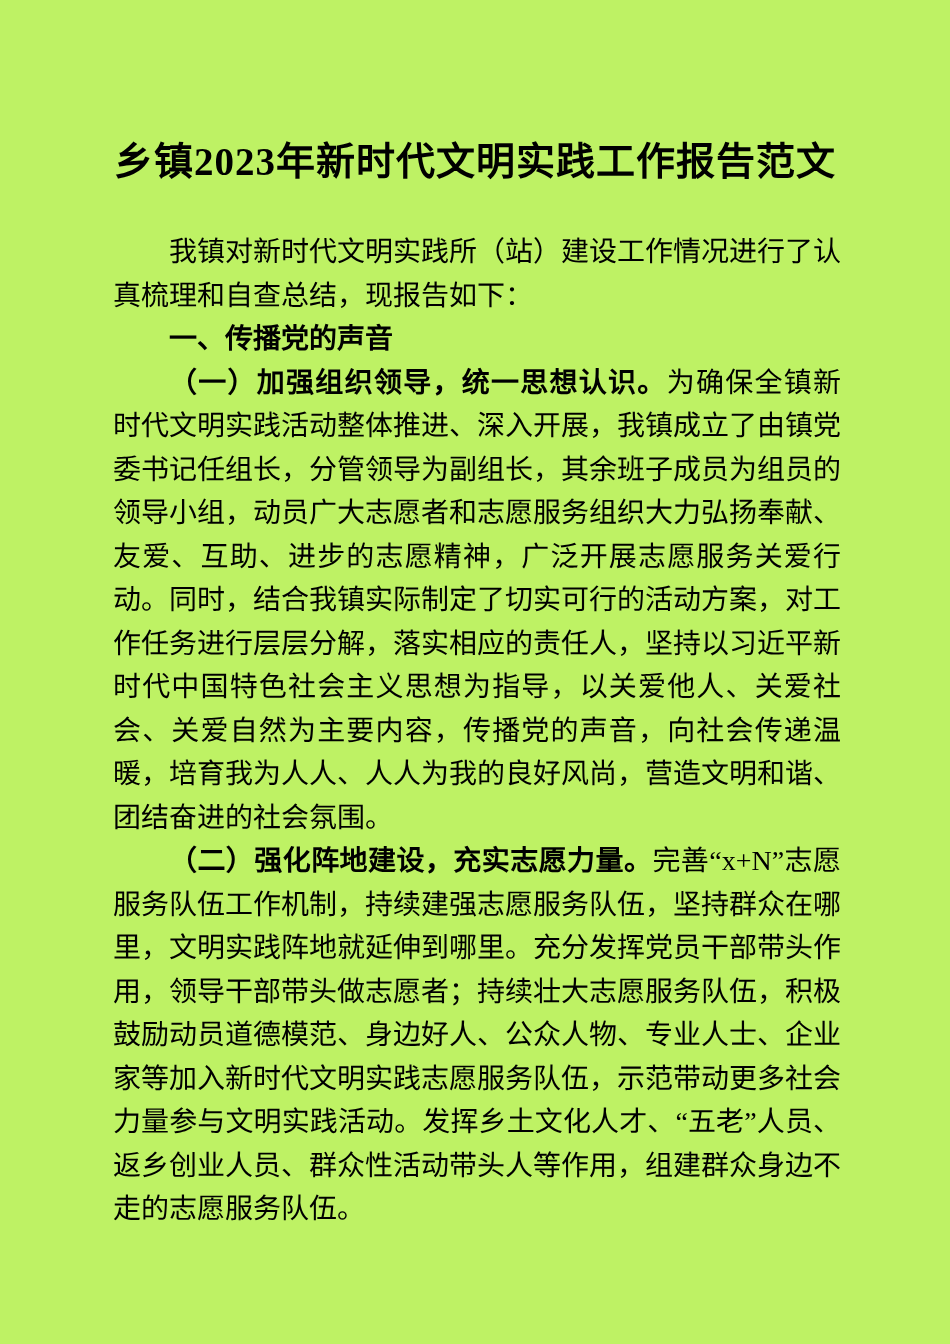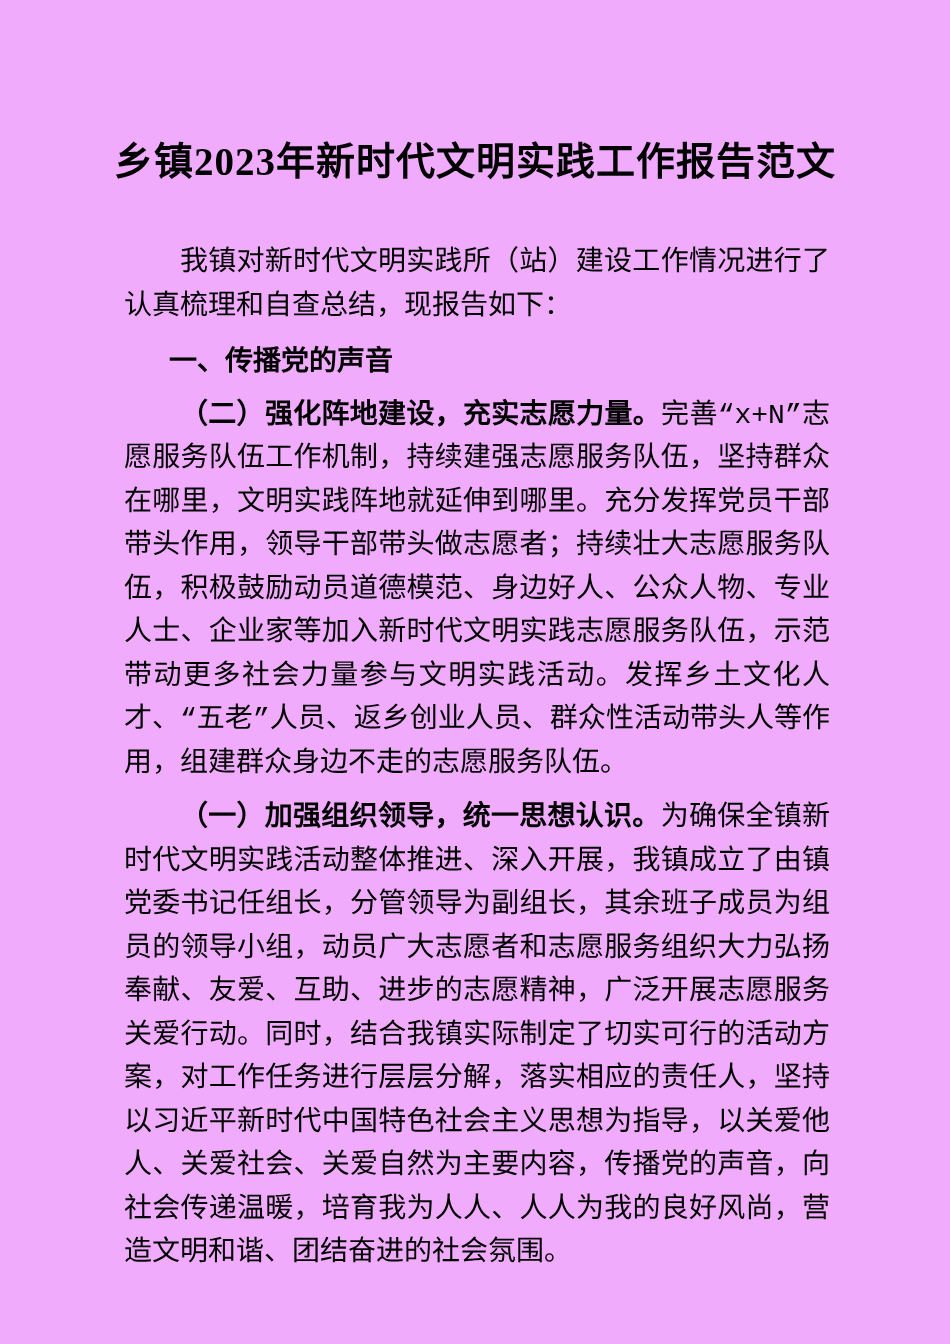--- a/index.html
+++ b/index.html
@@ -4,21 +4,21 @@
 <style>
   html, body {
     margin: 0;
     padding: 0;
     background: #ffffff;
   }
   .page {
     position: relative;
     width: 950px;
     height: 1344px;
-    background: #f0abfc;
+    background: #bef264;
     overflow: hidden;
     color: #000000;
     font-family: "Liberation Serif", "DejaVu Serif", serif;
   }
   .doc-title {
     margin: 138px 20px 0 20px;
     text-align: center;
     font-size: 39px;
     line-height: 48px;
     font-weight: 700;
@@ -29,25 +29,24 @@
     position: absolute;
     left: 113px;
     top: 230px;
     width: 728px;
     font-size: 28px;
     line-height: 43.5px;
     text-align: justify;
     text-justify: inter-ideograph;
   }
   .para {
-    margin: 11px;
+    margin: 0;
     padding: 0;
     text-indent: 2em;
     font-weight: 400;
-    font-family: Liberation Mono, monospace;
   }
   .section-heading {
     margin: 0;
     padding: 0;
     text-indent: 2em;
     font-size: 28px;
     line-height: 43.5px;
     font-weight: 700;
     font-family: "Liberation Sans", "DejaVu Sans", sans-serif;
   }
@@ -61,19 +60,19 @@
 <div class="page">
 
   <h1 class="doc-title">乡镇2023年新时代文明实践工作报告范文</h1>
 
   <div class="doc-body">
 
     <p class="para">我镇对新时代文明实践所（站）建设工作情况进行了认真梳理和自查总结，现报告如下：</p>
 
     <h2 class="section-heading">一、传播党的声音</h2>
 
+    <p class="para"><b class="para-lead">（一）加强组织领导，统一思想认识。</b><span>为确保全镇新时代文明实践活动整体推进、深入开展，我镇成立了由镇党委书记任组长，分管领导为副组长，其余班子成员为组员的领导小组，动员广大志愿者和志愿服务组织大力弘扬奉献、友爱、互助、进步的志愿精神，广泛开展志愿服务关爱行动。同时，结合我镇实际制定了切实可行的活动方案，对工作任务进行层层分解，落实相应的责任人，坚持以习近平新时代中国特色社会主义思想为指导，以关爱他人、关爱社会、关爱自然为主要内容，传播党的声音，向社会传递温暖，培育我为人人、人人为我的良好风尚，营造文明和谐、团结奋进的社会氛围。</span></p>
+
     <p class="para"><b class="para-lead">（二）强化阵地建设，充实志愿力量。</b><span>完善“x+N”志愿服务队伍工作机制，持续建强志愿服务队伍，坚持群众在哪里，文明实践阵地就延伸到哪里。充分发挥党员干部带头作用，领导干部带头做志愿者；持续壮大志愿服务队伍，积极鼓励动员道德模范、身边好人、公众人物、专业人士、企业家等加入新时代文明实践志愿服务队伍，示范带动更多社会力量参与文明实践活动。发挥乡土文化人才、“五老”人员、返乡创业人员、群众性活动带头人等作用，组建群众身边不走的志愿服务队伍。</span></p>
-
-    <p class="para"><b class="para-lead">（一）加强组织领导，统一思想认识。</b><span>为确保全镇新时代文明实践活动整体推进、深入开展，我镇成立了由镇党委书记任组长，分管领导为副组长，其余班子成员为组员的领导小组，动员广大志愿者和志愿服务组织大力弘扬奉献、友爱、互助、进步的志愿精神，广泛开展志愿服务关爱行动。同时，结合我镇实际制定了切实可行的活动方案，对工作任务进行层层分解，落实相应的责任人，坚持以习近平新时代中国特色社会主义思想为指导，以关爱他人、关爱社会、关爱自然为主要内容，传播党的声音，向社会传递温暖，培育我为人人、人人为我的良好风尚，营造文明和谐、团结奋进的社会氛围。</span></p>
 
   </div>
 
 </div>
 
 </body></html>

